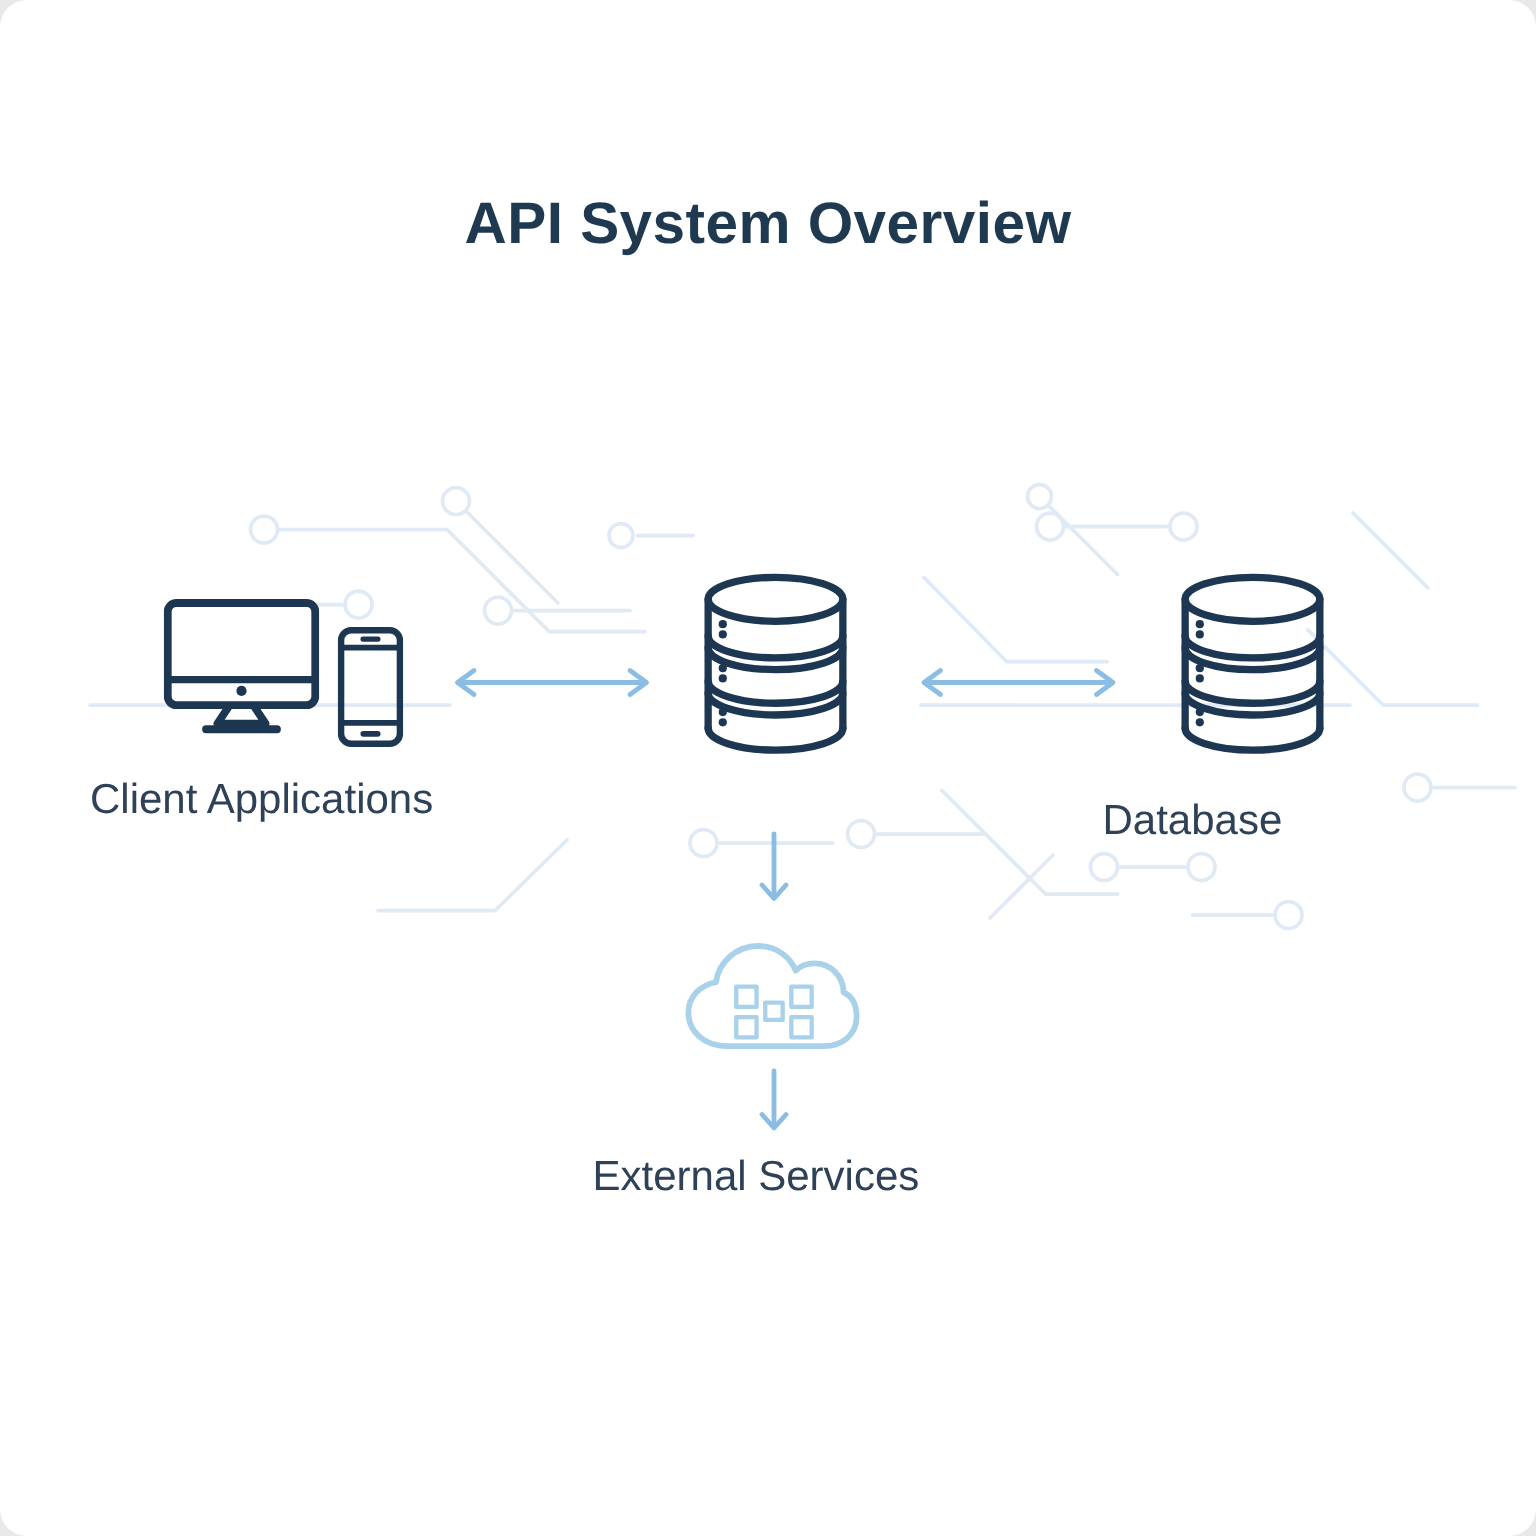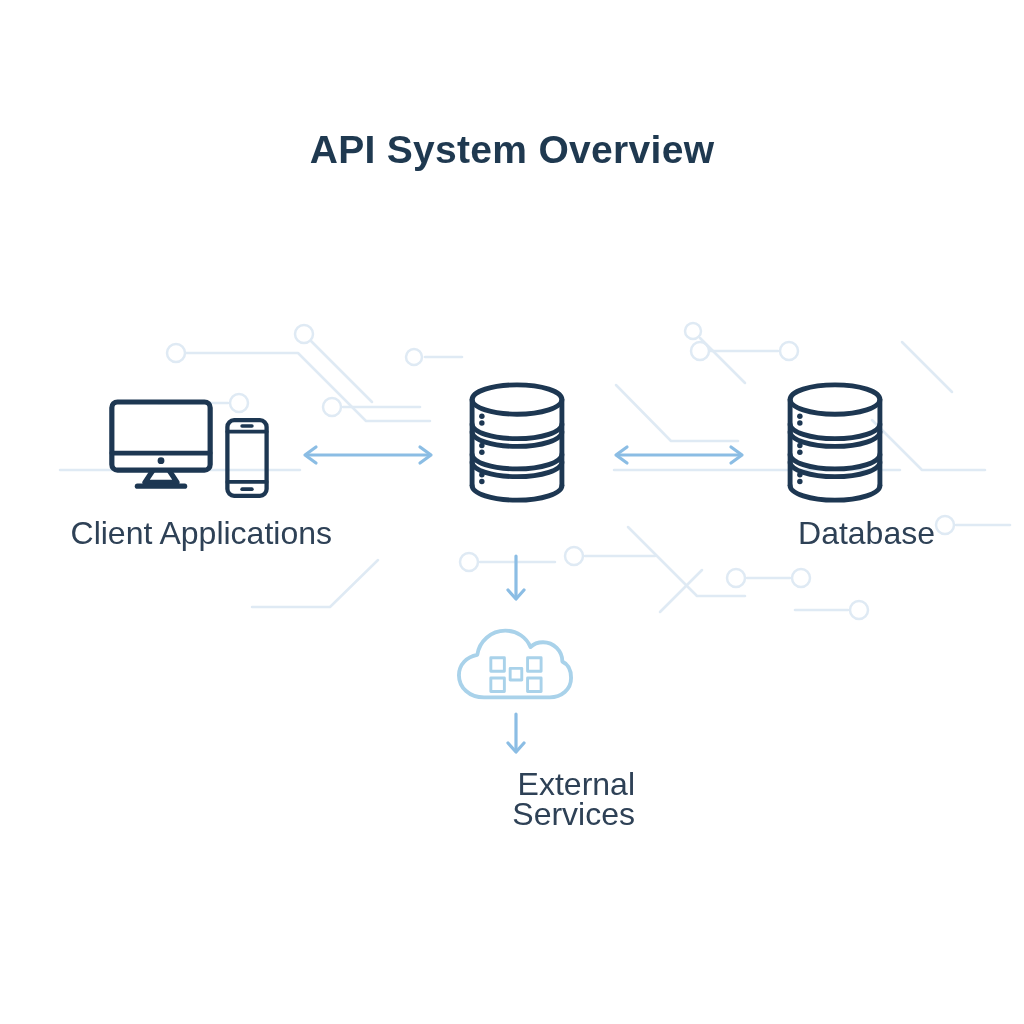--- a/index.html
+++ b/index.html
@@ -3,33 +3,33 @@
 <meta charset="utf-8">
 <style>
   :root{
     --title:#1f3950; --label:#2e4156; --icon-stroke:#1d3752;
     --arrow:#8bbde4; --cloud:#a9d2ea; --circuit:#dfeaf4; --background:#ffffff;
   }
   html,body{margin:0;padding:0;}
   body{background:#e9e9e9;font-family:"Liberation Sans",sans-serif;}
   .stage{
     position:relative;width:1024px;height:1024px;margin:0 auto;
-    background:var(--background);overflow:hidden;
+    background:var(--background);overflow:hidden;border-radius:18px;
   }
   .bg{position:absolute;left:0;top:0;width:1024px;height:1024px;}
   .bg path{fill:none;stroke:var(--circuit);stroke-width:2.5;stroke-linecap:round;stroke-linejoin:round;}
   .bg circle{fill:#ffffff;stroke:var(--circuit);stroke-width:2.5;}
   .page-title{
     position:absolute;left:0;top:128px;width:1024px;margin:0;
     text-align:center;font-size:39px;font-weight:700;color:var(--title);
     letter-spacing:.3px;
   }
   .abs{position:absolute;}
   .node-label{
-    position:absolute;text-align:right;font-size:32px;color:var(--label);
+    position:absolute;text-align:left;font-size:28px;color:var(--label);
     line-height:30px;font-weight:400;
   }
   .icon-dark .st{fill:none;stroke:var(--icon-stroke);stroke-linecap:round;stroke-linejoin:round;}
   .icon-dark .fl{fill:var(--icon-stroke);stroke:none;}
   .icon-cloud .st{fill:none;stroke:var(--cloud);stroke-linecap:round;stroke-linejoin:round;}
   .arrow path, .arrow polyline{fill:none;stroke:var(--arrow);stroke-width:3.2;stroke-linecap:round;stroke-linejoin:round;}
 </style>
 </head>
 <body>
 
@@ -128,21 +128,21 @@
     <path class="st" d="M4,75 A46,15 0 0 0 96,75" stroke-width="5"></path>
     <path class="st" d="M4,83 A46,15 0 0 0 96,83" stroke-width="5"></path>
     <path class="st" d="M4,107 A46,15 0 0 0 96,107" stroke-width="5"></path>
     <circle class="fl" cx="14" cy="36" r="2.8"></circle>
       <circle class="fl" cx="14" cy="43" r="2.8"></circle>
     <circle class="fl" cx="14" cy="66" r="2.8"></circle>
       <circle class="fl" cx="14" cy="73" r="2.8"></circle>
     <circle class="fl" cx="14" cy="96" r="2.8"></circle>
       <circle class="fl" cx="14" cy="103" r="2.8"></circle>
   </svg>
-  <div class="node-label" style="left:735px;top:518px;width:200px;">Database</div>
+  <div class="node-label" style="left:735px;top:532px;width:200px;">Database</div>
 
   <svg class="abs arrow" style="left:504px;top:553px;" width="24" height="52" viewBox="0 0 24 52">
     <path d="M12,3 V45"></path>
     <polyline points="4,37 12,46 20,37"></polyline>
   </svg>
 
   <svg class="abs icon-cloud" style="left:456px;top:621px;" width="118" height="87" viewBox="0 0 122 90">
     <path class="st" stroke-width="4" d="M29,79 C14,79 3,69 3,56 C3,45 11,37 22,35 C24,21 36,10 51,10 C63,10 73,17 77,27 C80,24 85,22 90,22 C101,22 110,31 110,42 C117,45 119,52 119,59 C119,71 109,79 97,79 Z"></path>
     <rect class="st" x="36" y="38" width="14" height="14" stroke-width="3"></rect>
     <rect class="st" x="36" y="59" width="14" height="14" stroke-width="3"></rect>

